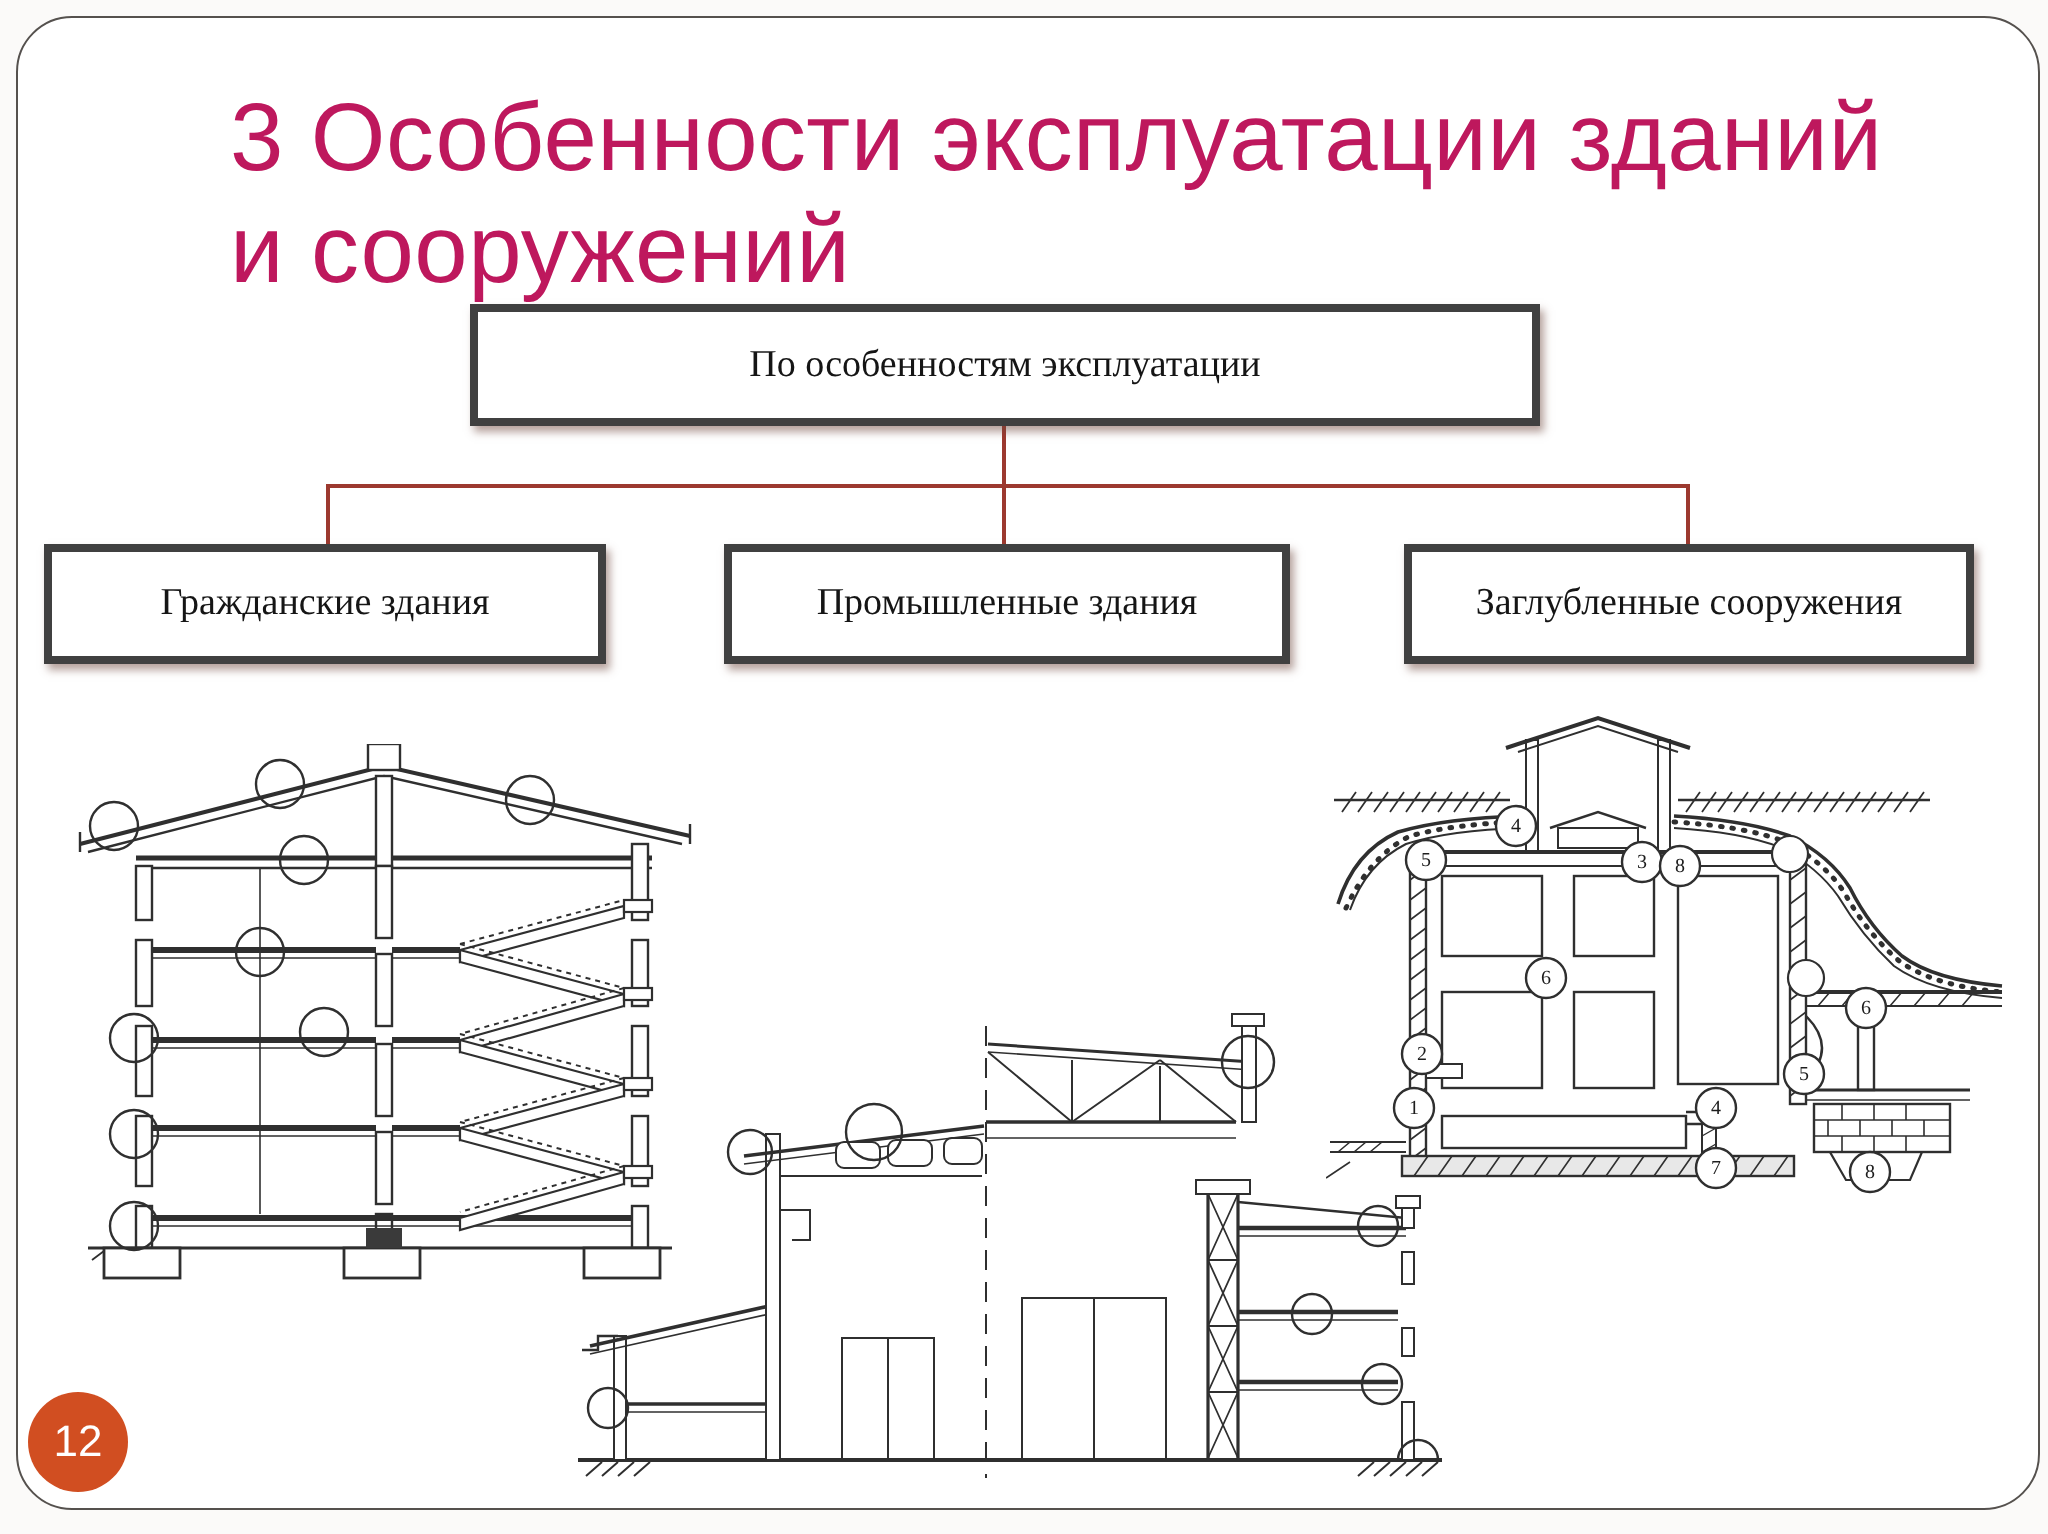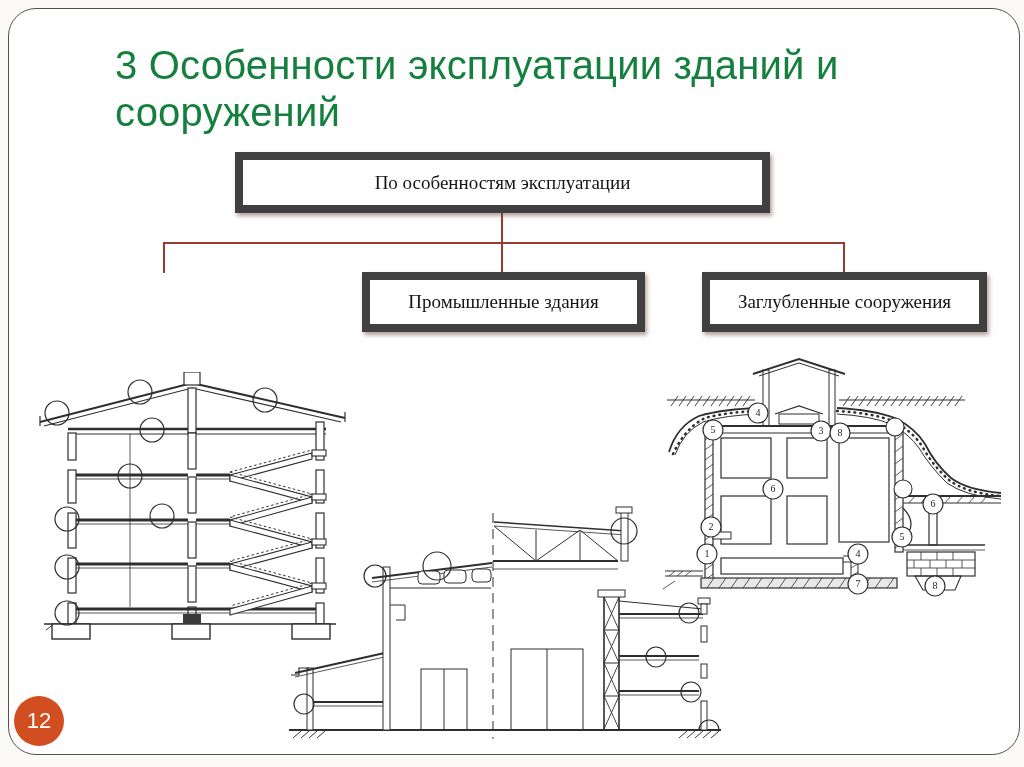--- a/index.html
+++ b/index.html
@@ -1,23 +1,23 @@
 <!DOCTYPE html>
 <html><head>
 <meta charset="utf-8">
 <style>
   html,body{margin:0;padding:0;background:#f3f2f1;}
   #slide{position:relative;width:1024px;height:767px;background:#fbfaf9;overflow:hidden;
          font-family:"Liberation Sans",sans-serif;}
   .frame{position:absolute;left:8px;top:8px;right:4px;bottom:12px;background:#ffffff;
          border:1px solid #55514e;border-radius:28px;}
   .title{position:absolute;left:115px;top:42px;width:835px;
-         font-family:"Liberation Sans",sans-serif;font-size:40px;line-height:1.17;
-         color:#15803d;letter-spacing:0.2px;}
-  .node{position:absolute;box-sizing:border-box;background:#fff;border:8px solid #404040;
+         font-family:"Liberation Sans",sans-serif;font-size:48px;line-height:1.17;
+         color:#be185d;letter-spacing:0.2px;}
+  .node{position:absolute;box-sizing:border-box;background:#fff;border:4px solid #404040;
         box-shadow:2px 3px 4px rgba(110,70,60,.5);display:flex;align-items:center;
         justify-content:center;font-family:"Liberation Serif",serif;font-size:19px;
         color:#151515;text-align:center;}
   .conn{position:absolute;background:#9c392f;}
   .page-badge{position:absolute;left:14px;top:696px;width:50px;height:50px;border-radius:50%;
         background:#d14e21;color:#fff;display:flex;align-items:center;justify-content:center;
         font-size:22px;font-family:"Liberation Sans",sans-serif;}
   svg.drawing{position:absolute;}
   svg.drawing .ln{stroke:#2f2f2f;fill:none;}
   svg.drawing .wh{stroke:#2f2f2f;fill:#ffffff;}
@@ -32,20 +32,21 @@
 
   <div class="title">3 Особенности эксплуатации зданий и сооружений</div>
 
   <div class="conn" style="left:501px;top:213px;width:2px;height:30px;"></div>
   <div class="conn" style="left:163px;top:242px;width:682px;height:2px;"></div>
   <div class="conn" style="left:163px;top:243px;width:2px;height:30px;"></div>
   <div class="conn" style="left:501px;top:243px;width:2px;height:30px;"></div>
   <div class="conn" style="left:843px;top:243px;width:2px;height:30px;"></div>
 
   <div class="node" style="left:235px;top:152px;width:535px;height:61px;">По особенностям эксплуатации</div>
+  <div class="node" style="left:22px;top:272px;width:281px;height:60px;">Гражданские здания</div>
   <div class="node" style="left:702px;top:272px;width:285px;height:60px;">Заглубленные сооружения</div>
   <div class="node" style="left:362px;top:272px;width:283px;height:60px;">Промышленные здания</div>
 
   <svg class="drawing" style="left:30px;top:372px;" width="320" height="270" viewBox="0 0 320 270">
     <g class="ln" stroke-width="1.2">
       <path d="M10,50 L162,11 L315,46" stroke-width="2"></path>
       <path d="M14,54 L162,16 L311,50"></path>
       <path d="M10,44 V54 M315,40 V50"></path>
       <rect x="154" y="0" width="16" height="13" fill="#fff"></rect>
       <path d="M38,57 H296" stroke-width="2.5"></path>

